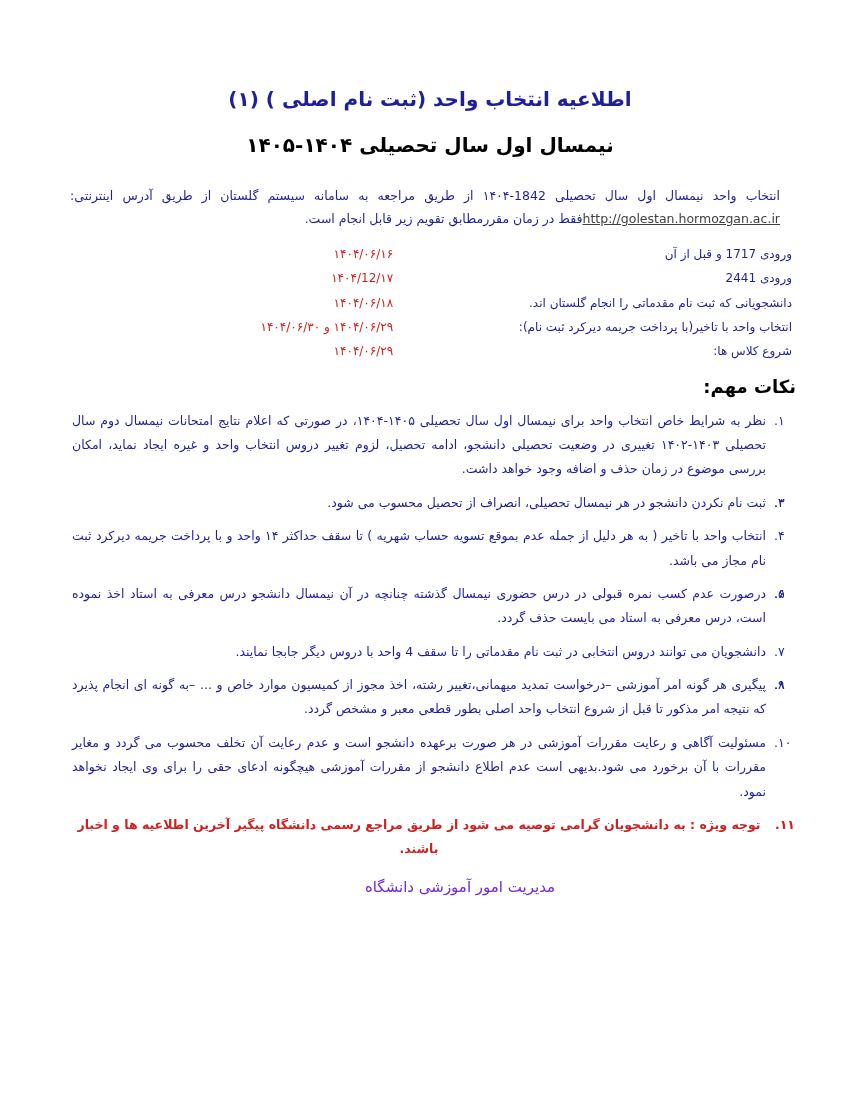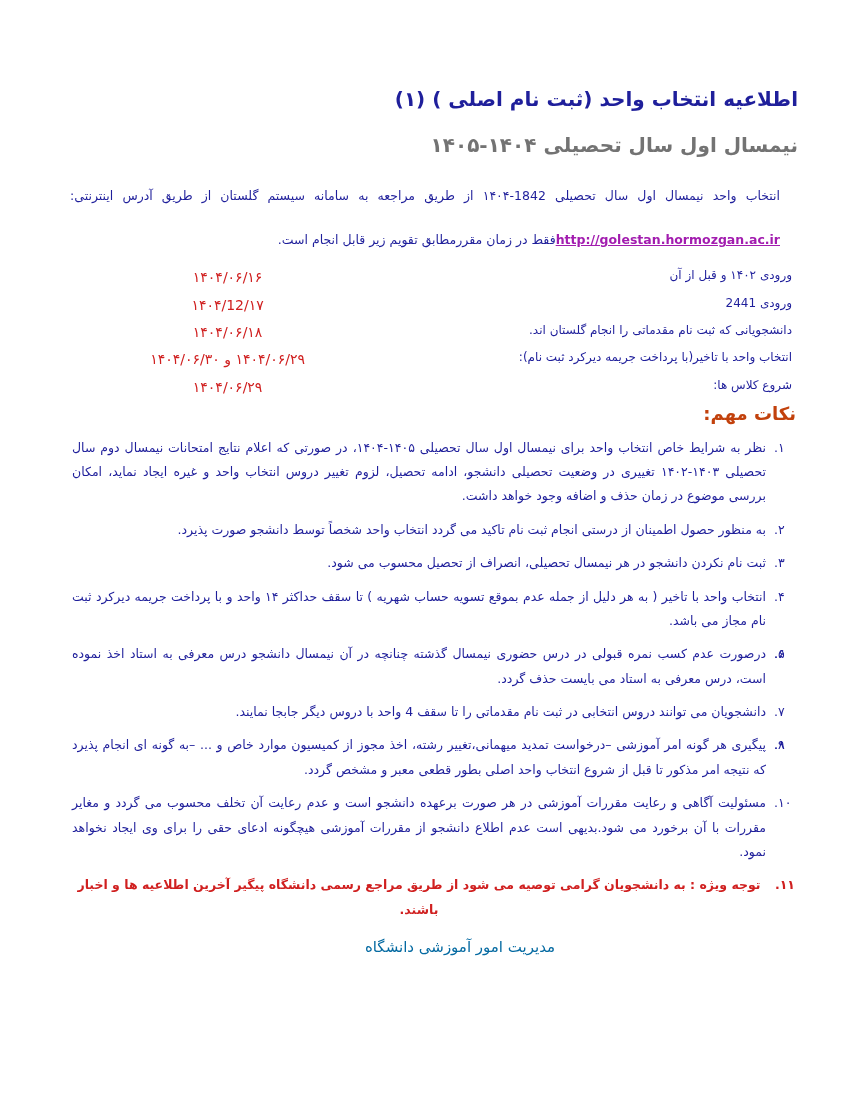--- a/index.html
+++ b/index.html
@@ -18,56 +18,55 @@
   .page {
     width: 860px;
     height: 1098px;
     box-sizing: border-box;
     padding: 70px 62px 0 62px;
     position: relative;
   }
 
   
   .title-block {
-    text-align: right;
+    text-align: center;
     margin-top: 14px;
   }
   .title-main {
     font-size: 20px;
     font-weight: bold;
     color: #1f1f9b;
     letter-spacing: 0.2px;
     line-height: 1.5;
   }
   .title-sub {
     font-size: 20px;
     font-weight: bold;
-    color: #737373;
+    color: #000000;
     margin-top: 16px;
     line-height: 1.5;
   }
 
   
   .intro {
     margin-top: 24px;
     font-size: 12.5px;
     line-height: 1.85;
     color: #1f1f9b;
     text-align: justify;
     padding-right: 18px;
     padding-left: 8px;
   }
   .intro .link {
-    color: #a21caf;
+    color: #404040;
     text-decoration: underline;
-    font-weight: bold;
+    font-weight: normal;
     direction: ltr;
     display: inline-block;
     unicode-bidi: embed;
-    margin-top: 21px;
   }
 
   
   .dates {
     margin-top: 10px;
     width: 100%;
     border-collapse: collapse;
     font-size: 12px;
   }
   .dates td {
@@ -75,34 +74,33 @@
     vertical-align: top;
     line-height: 1.6;
   }
   .dates td.label {
     text-align: right;
     color: #1f1f9b;
     width: 55%;
     padding-right: 6px;
   }
   .dates td.value {
-    text-align: center;
     color: #d02020;
     width: 45%;
-    font-size: 14px;
+    font-size: 12px;
     direction: rtl;
     margin-top: 12px;
   }
 
   
   .notes-heading {
-    margin-top: 2px;
+    margin-top: 12px;
     font-size: 18px;
     font-weight: bold;
-    color: #c2410c;
+    color: #000000;
     text-align: right;
     padding-right: 2px;
   }
 
   
   ol.notes {
     margin: 12px 0 0 0;
     padding: 0 28px 0 10px;
     list-style: none;
     counter-reset: n;
@@ -130,21 +128,21 @@
     color: #d02020;
     font-weight: bold;
     text-align: center;
   }
 
   
   .signature {
     margin-top: 16px;
     text-align: center;
     font-size: 15px;
-    color: #0369a1;
+    color: #6d28d9;
     padding-left: 60px;
   }
 </style>
 </head>
 <body>
 
 <div class="page">
 
   <div class="title-block">
     <div class="title-main">اطلاعیه انتخاب واحد (ثبت نام اصلی ) (۱)</div>
@@ -154,21 +152,21 @@
   <p class="intro">
     <span>انتخاب واحد نیمسال اول سال تحصیلی 1842-۱۴۰۴ از طریق مراجعه به سامانه سیستم گلستان از طریق آدرس اینترنتی:</span>
     <span class="link">http://golestan.hormozgan.ac.ir</span><span>فقط در زمان مقررمطابق تقویم زیر قابل انجام است.</span>
   </p>
 
   <table class="dates">
     <tbody>
       <tr>
         <td class="label">
           <span>ورودی</span>
-          <span>۱۴۰۲ و قبل از آن</span>
+          <span>1717 و قبل از آن</span>
         </td>
         <td class="value">۱۴۰۴/۰۶/۱۶</td>
       </tr>
       <tr>
         <td class="label">
           <span>ورودی</span>
           <span>2441</span>
         </td>
         <td class="value">۱۴۰۴/12/۱۷</td>
       </tr>
@@ -198,21 +196,20 @@
 
   <div class="notes-heading">نکات مهم:</div>
 
   <ol class="notes">
     <li>
       <span class="num">۱.</span>
       <span>نظر به شرایط خاص انتخاب واحد برای نیمسال اول سال تحصیلی ۱۴۰۵-۱۴۰۴، در صورتی که اعلام نتایج امتحانات نیمسال دوم سال تحصیلی ۱۴۰۳-۱۴۰۲ تغییری در وضعیت تحصیلی دانشجو، ادامه تحصیل، لزوم تغییر دروس  انتخاب واحد و غیره ایجاد نماید، امکان بررسی موضوع در زمان حذف و اضافه وجود خواهد داشت.</span>
     </li>
     <li>
       <span class="num">۲.</span>
-      <span>به منظور حصول اطمینان از درستی انجام ثبت نام تاکید می گردد انتخاب واحد شخصاً توسط دانشجو صورت پذیرد.</span>
     </li>
     <li>
       <span class="num">۳.</span>
       <span>ثبت نام نکردن دانشجو در هر نیمسال تحصیلی، انصراف از تحصیل محسوب می شود.</span>
     </li>
     <li>
       <span class="num">۴.</span>
       <span>انتخاب واحد با تاخیر ( به هر دلیل از جمله عدم بموقع تسویه حساب شهریه ) تا سقف حداکثر ۱۴ واحد و با پرداخت جریمه دیرکرد ثبت نام مجاز می باشد.</span>
     </li>
     <li>

